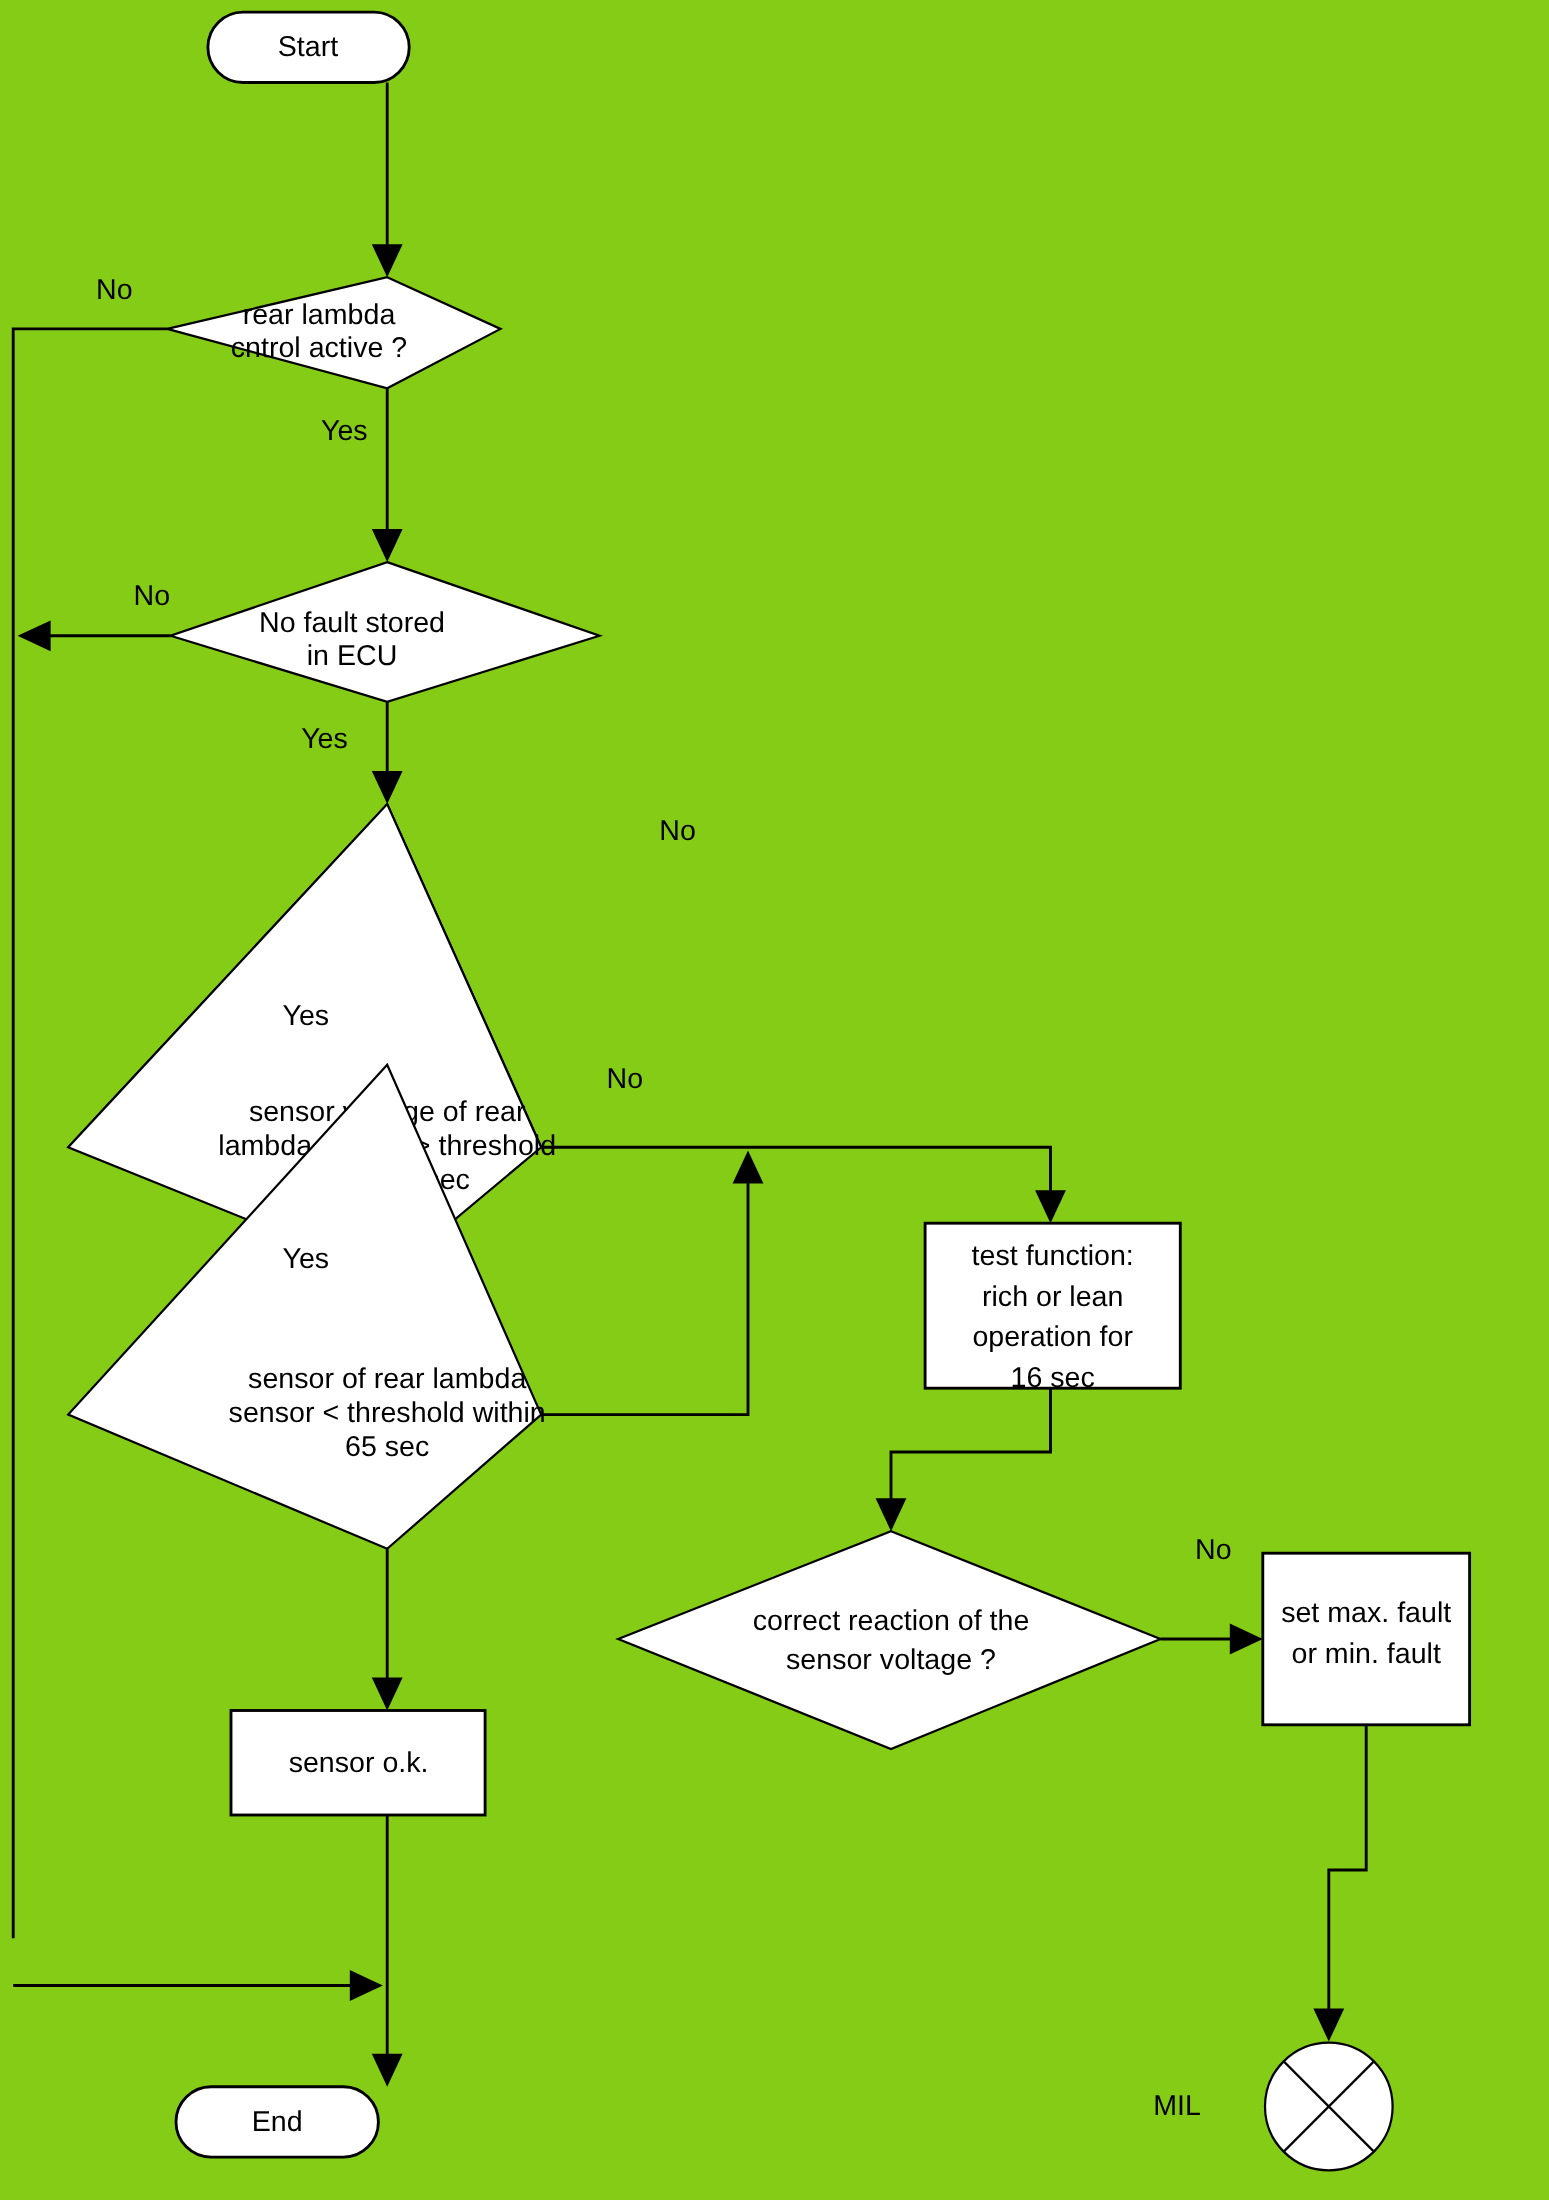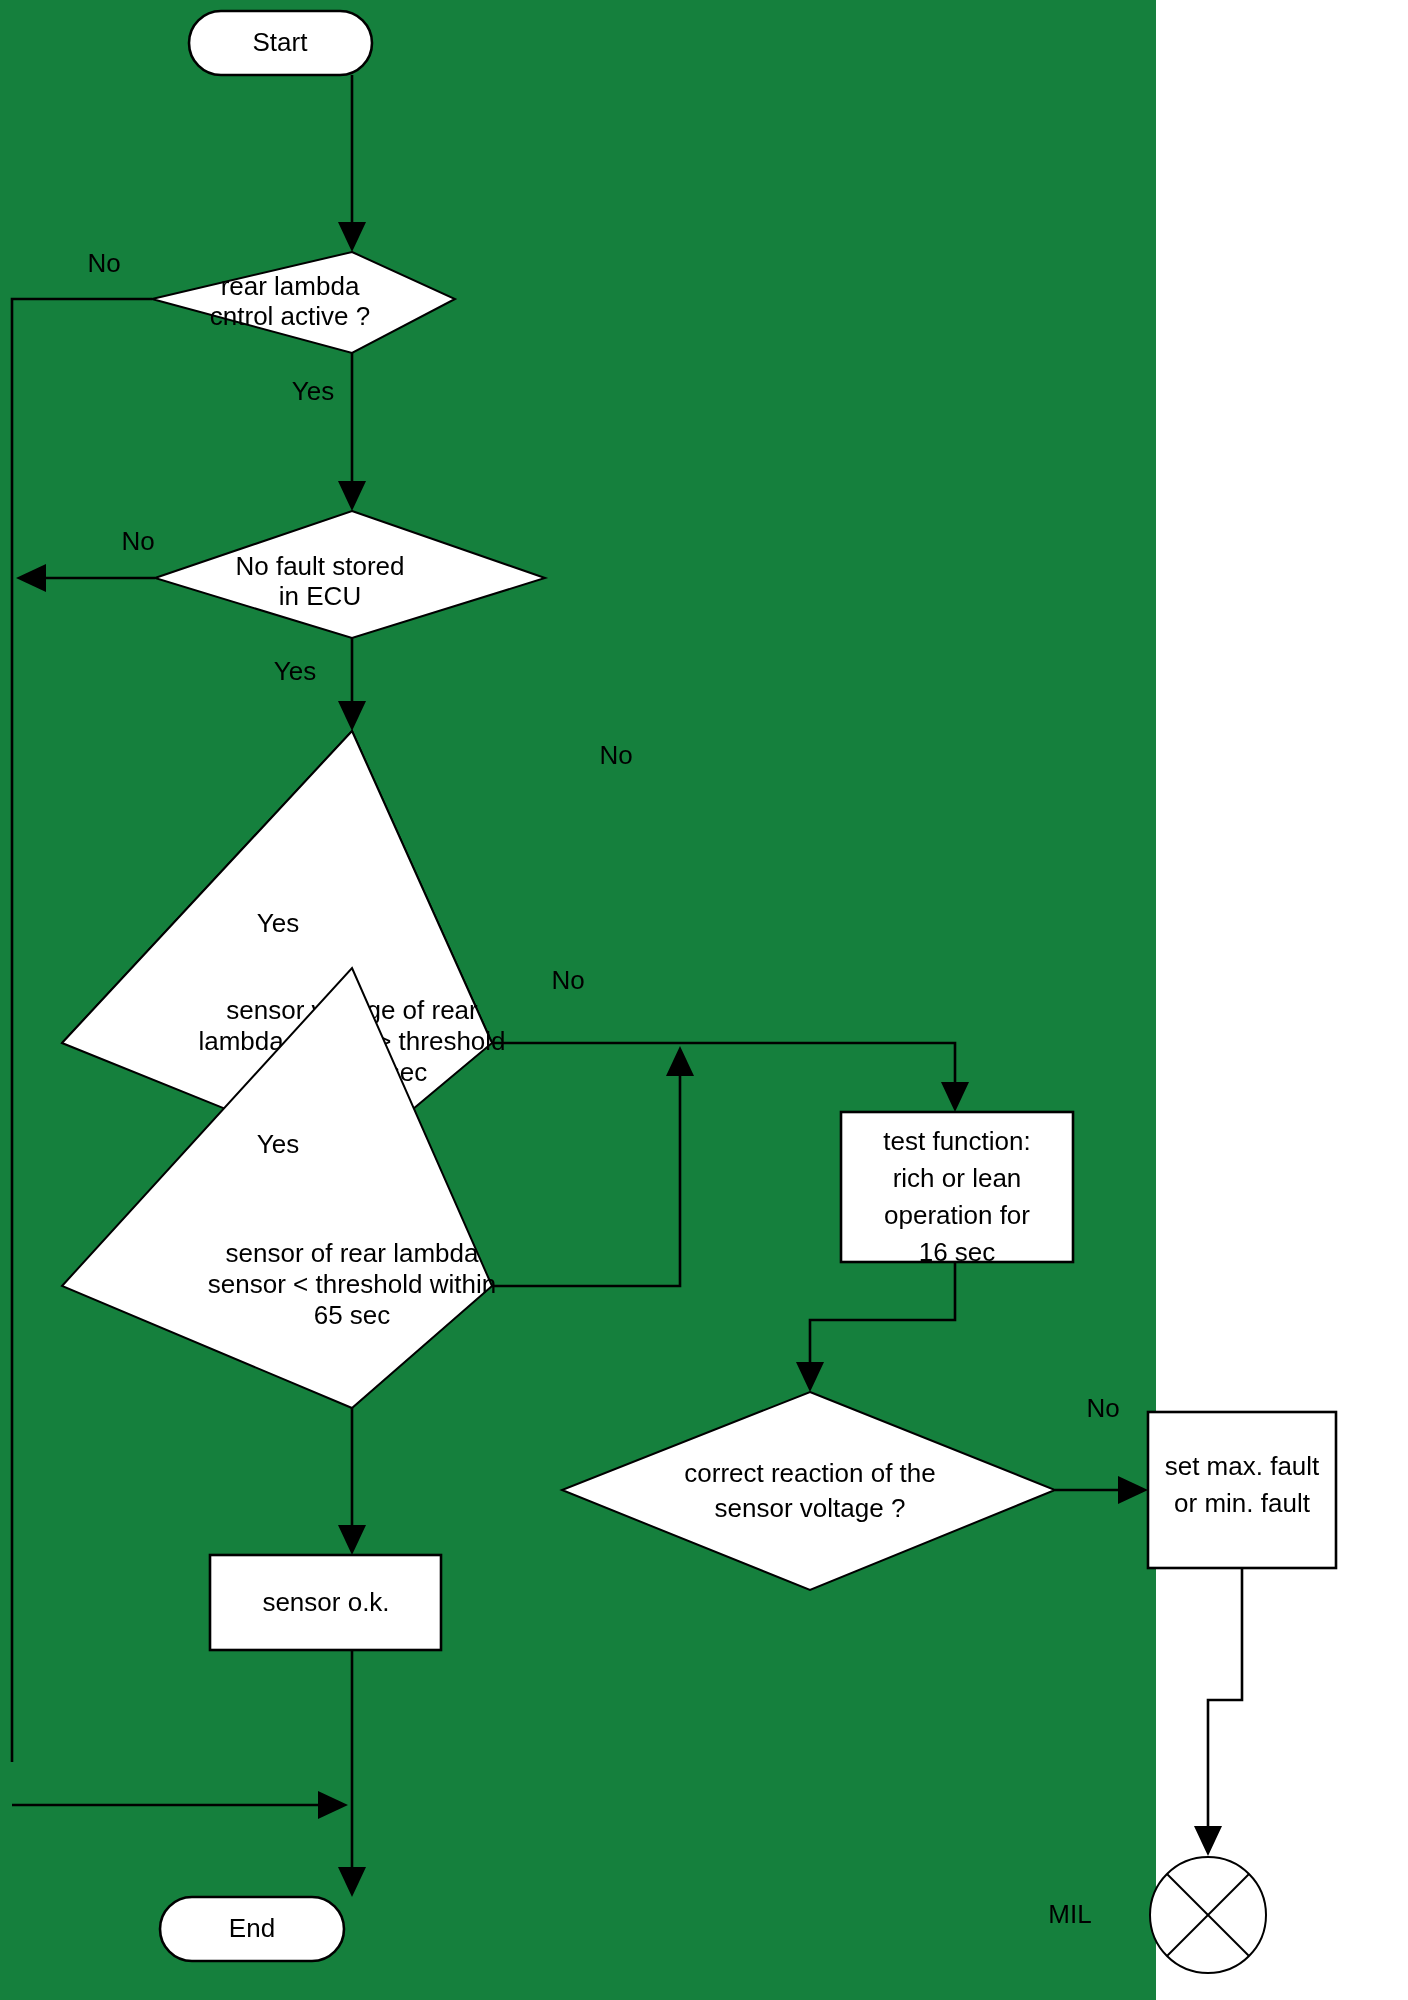--- a/index.html
+++ b/index.html
@@ -8,23 +8,23 @@
     background: #ffffff;
   }
   body {
     width: 1408px;
     height: 2000px;
     font-family: "Liberation Sans", sans-serif;
     overflow: hidden;
   }
   #flowchart-root {
     position: relative;
-    width: 1156px;
+    width: 1408px;
     height: 2000px;
-    background: #15803d;
+    background: #84cc16;
   }
   svg#flow-svg {
     position: absolute;
     top: 0;
     left: 0;
     width: 1408px;
     height: 2000px;
   }
   .shape-outline {
     fill: #ffffff;

